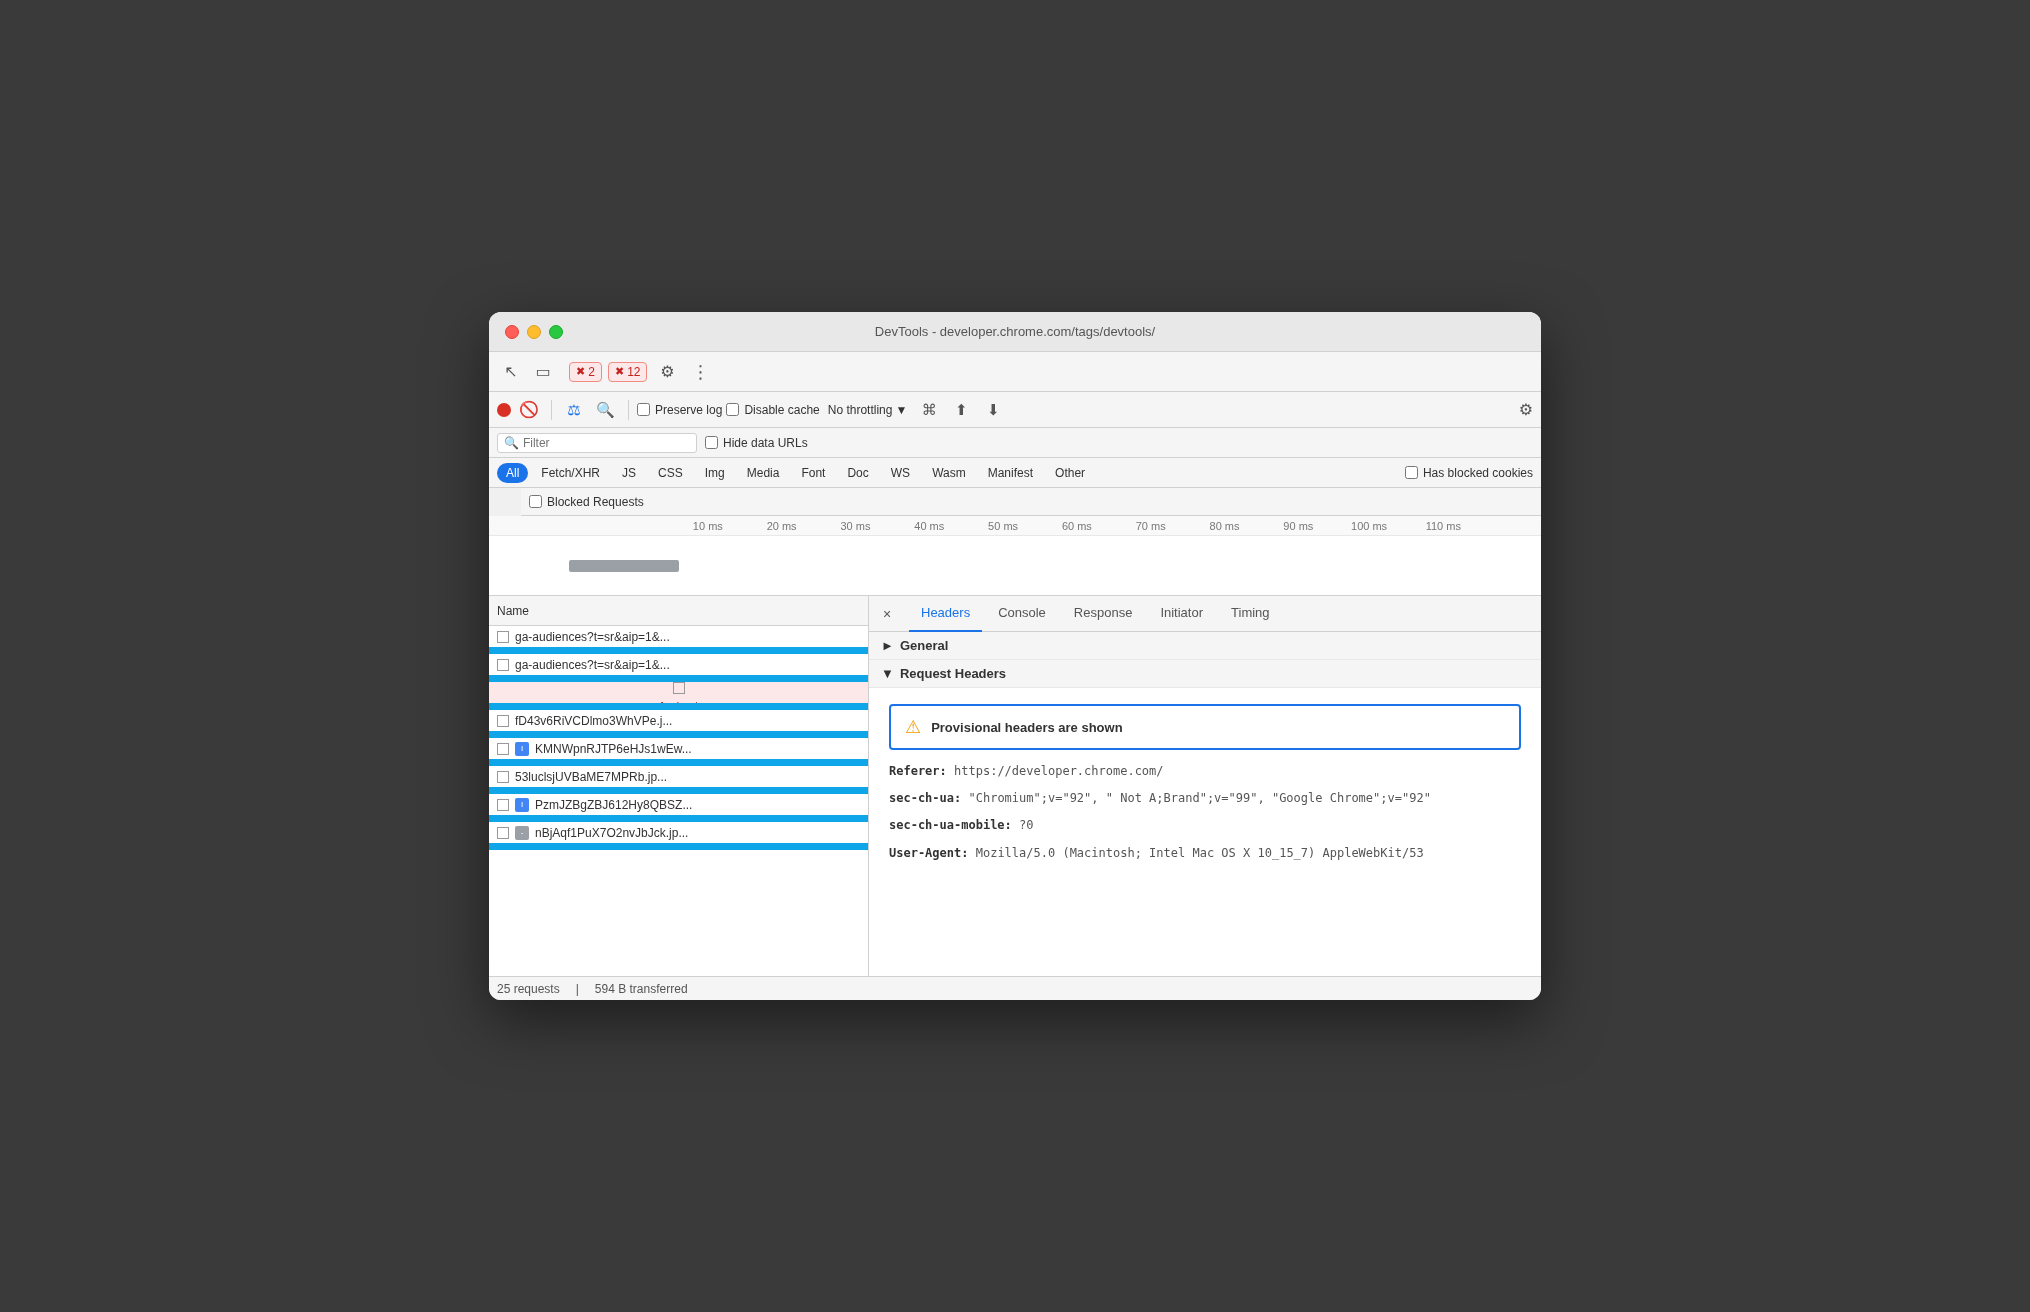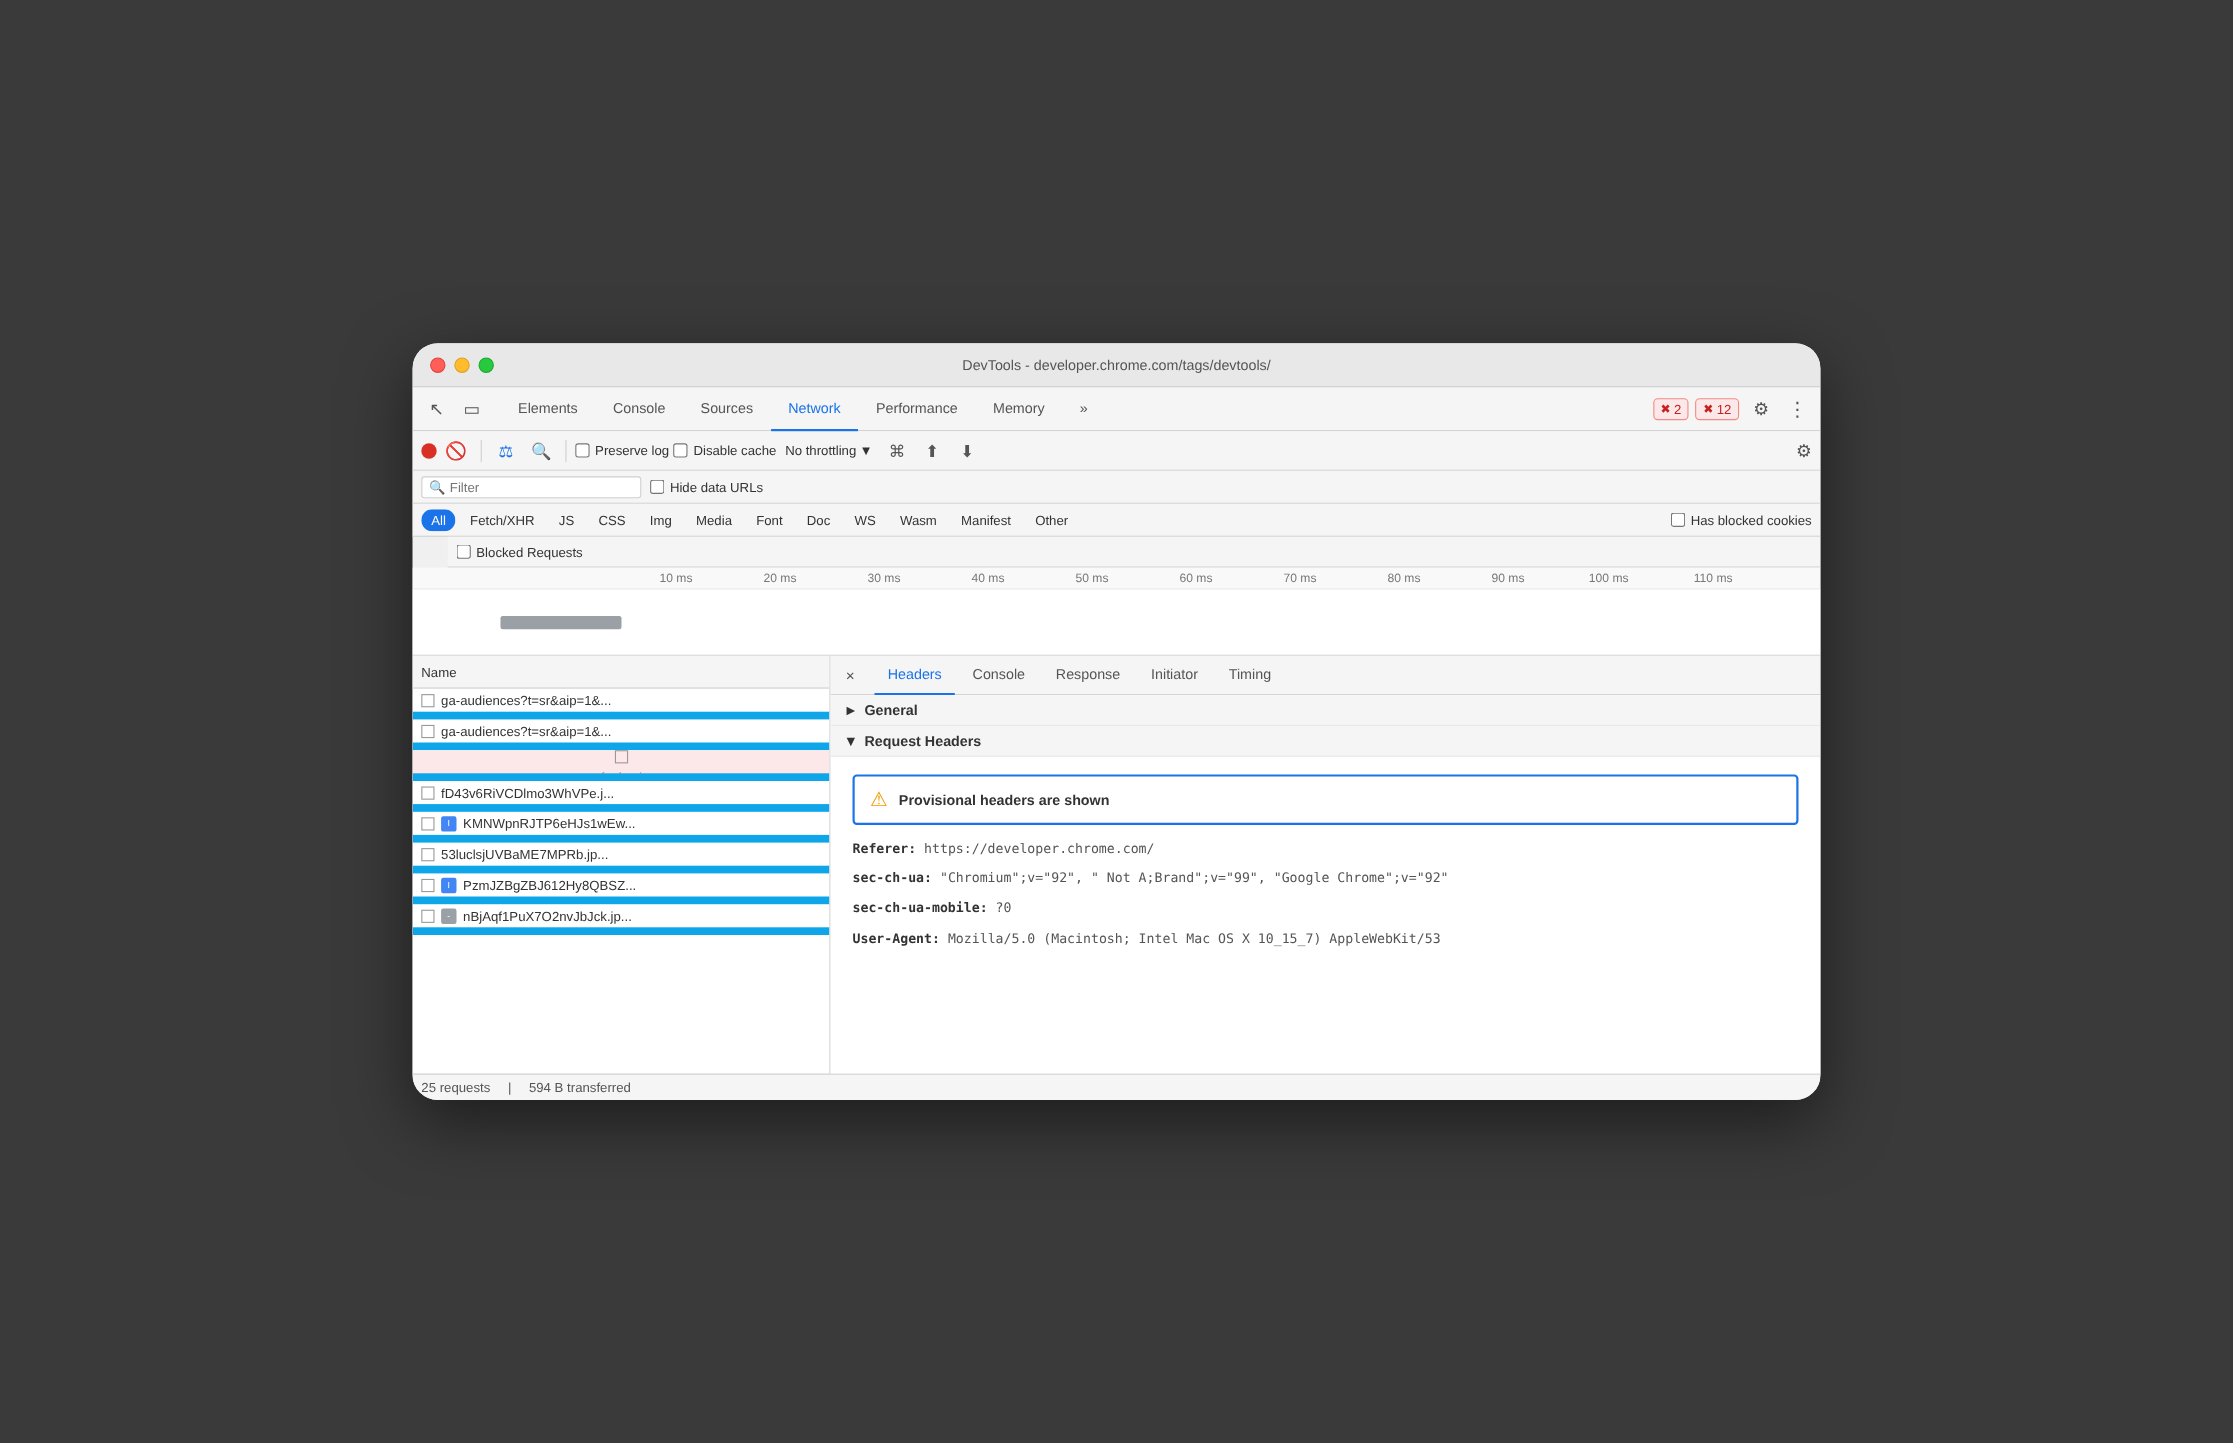--- a/index.html
+++ b/index.html
@@ -5,23 +5,23 @@
     * { box-sizing: border-box; margin: 0; padding: 0; }
     body {
       background: #3a3a3a;
       display: flex;
       justify-content: center;
       align-items: center;
       min-height: 100vh;
       font-family: -apple-system, BlinkMacSystemFont, 'Helvetica Neue', Arial, sans-serif;
     }
     .window {
-      width: 1280px;
+      width: 1052px;
       background: #f0f0f0;
-      border-radius: 23px;
+      border-radius: 12px;
       overflow: hidden;
       box-shadow: 0 20px 60px rgba(0,0,0,0.5);
     }
     
     .titlebar {
       background: #e8e8e8;
       height: 40px;
       display: flex;
       align-items: center;
       padding: 0 16px;
@@ -476,29 +476,20 @@
       <div class="traffic-light tl-yellow"></div>
       <div class="traffic-light tl-green"></div>
     </div>
     <div class="titlebar-title">DevTools - developer.chrome.com/tags/devtools/</div>
   </div>
 
   <div class="devtools-tabs">
     <div class="devtools-left-icons">
       <div class="dt-icon-btn">↖</div>
       <div class="dt-icon-btn">▭</div>
-    </div>
-    <div class="devtools-tab-list">
-      <div class="devtools-tab">Elements</div>
-      <div class="devtools-tab">Console</div>
-      <div class="devtools-tab">Sources</div>
-      <div class="devtools-tab active">Network</div>
-      <div class="devtools-tab">Performance</div>
-      <div class="devtools-tab">Memory</div>
-      <div class="devtools-tab">»</div>
     </div>
     <div class="devtools-right">
       <div class="error-badge">
         <span class="badge-icon">✖</span>
         <span>2</span>
       </div>
       <div class="error-badge">
         <span class="badge-icon">✖</span>
         <span>12</span>
       </div>

